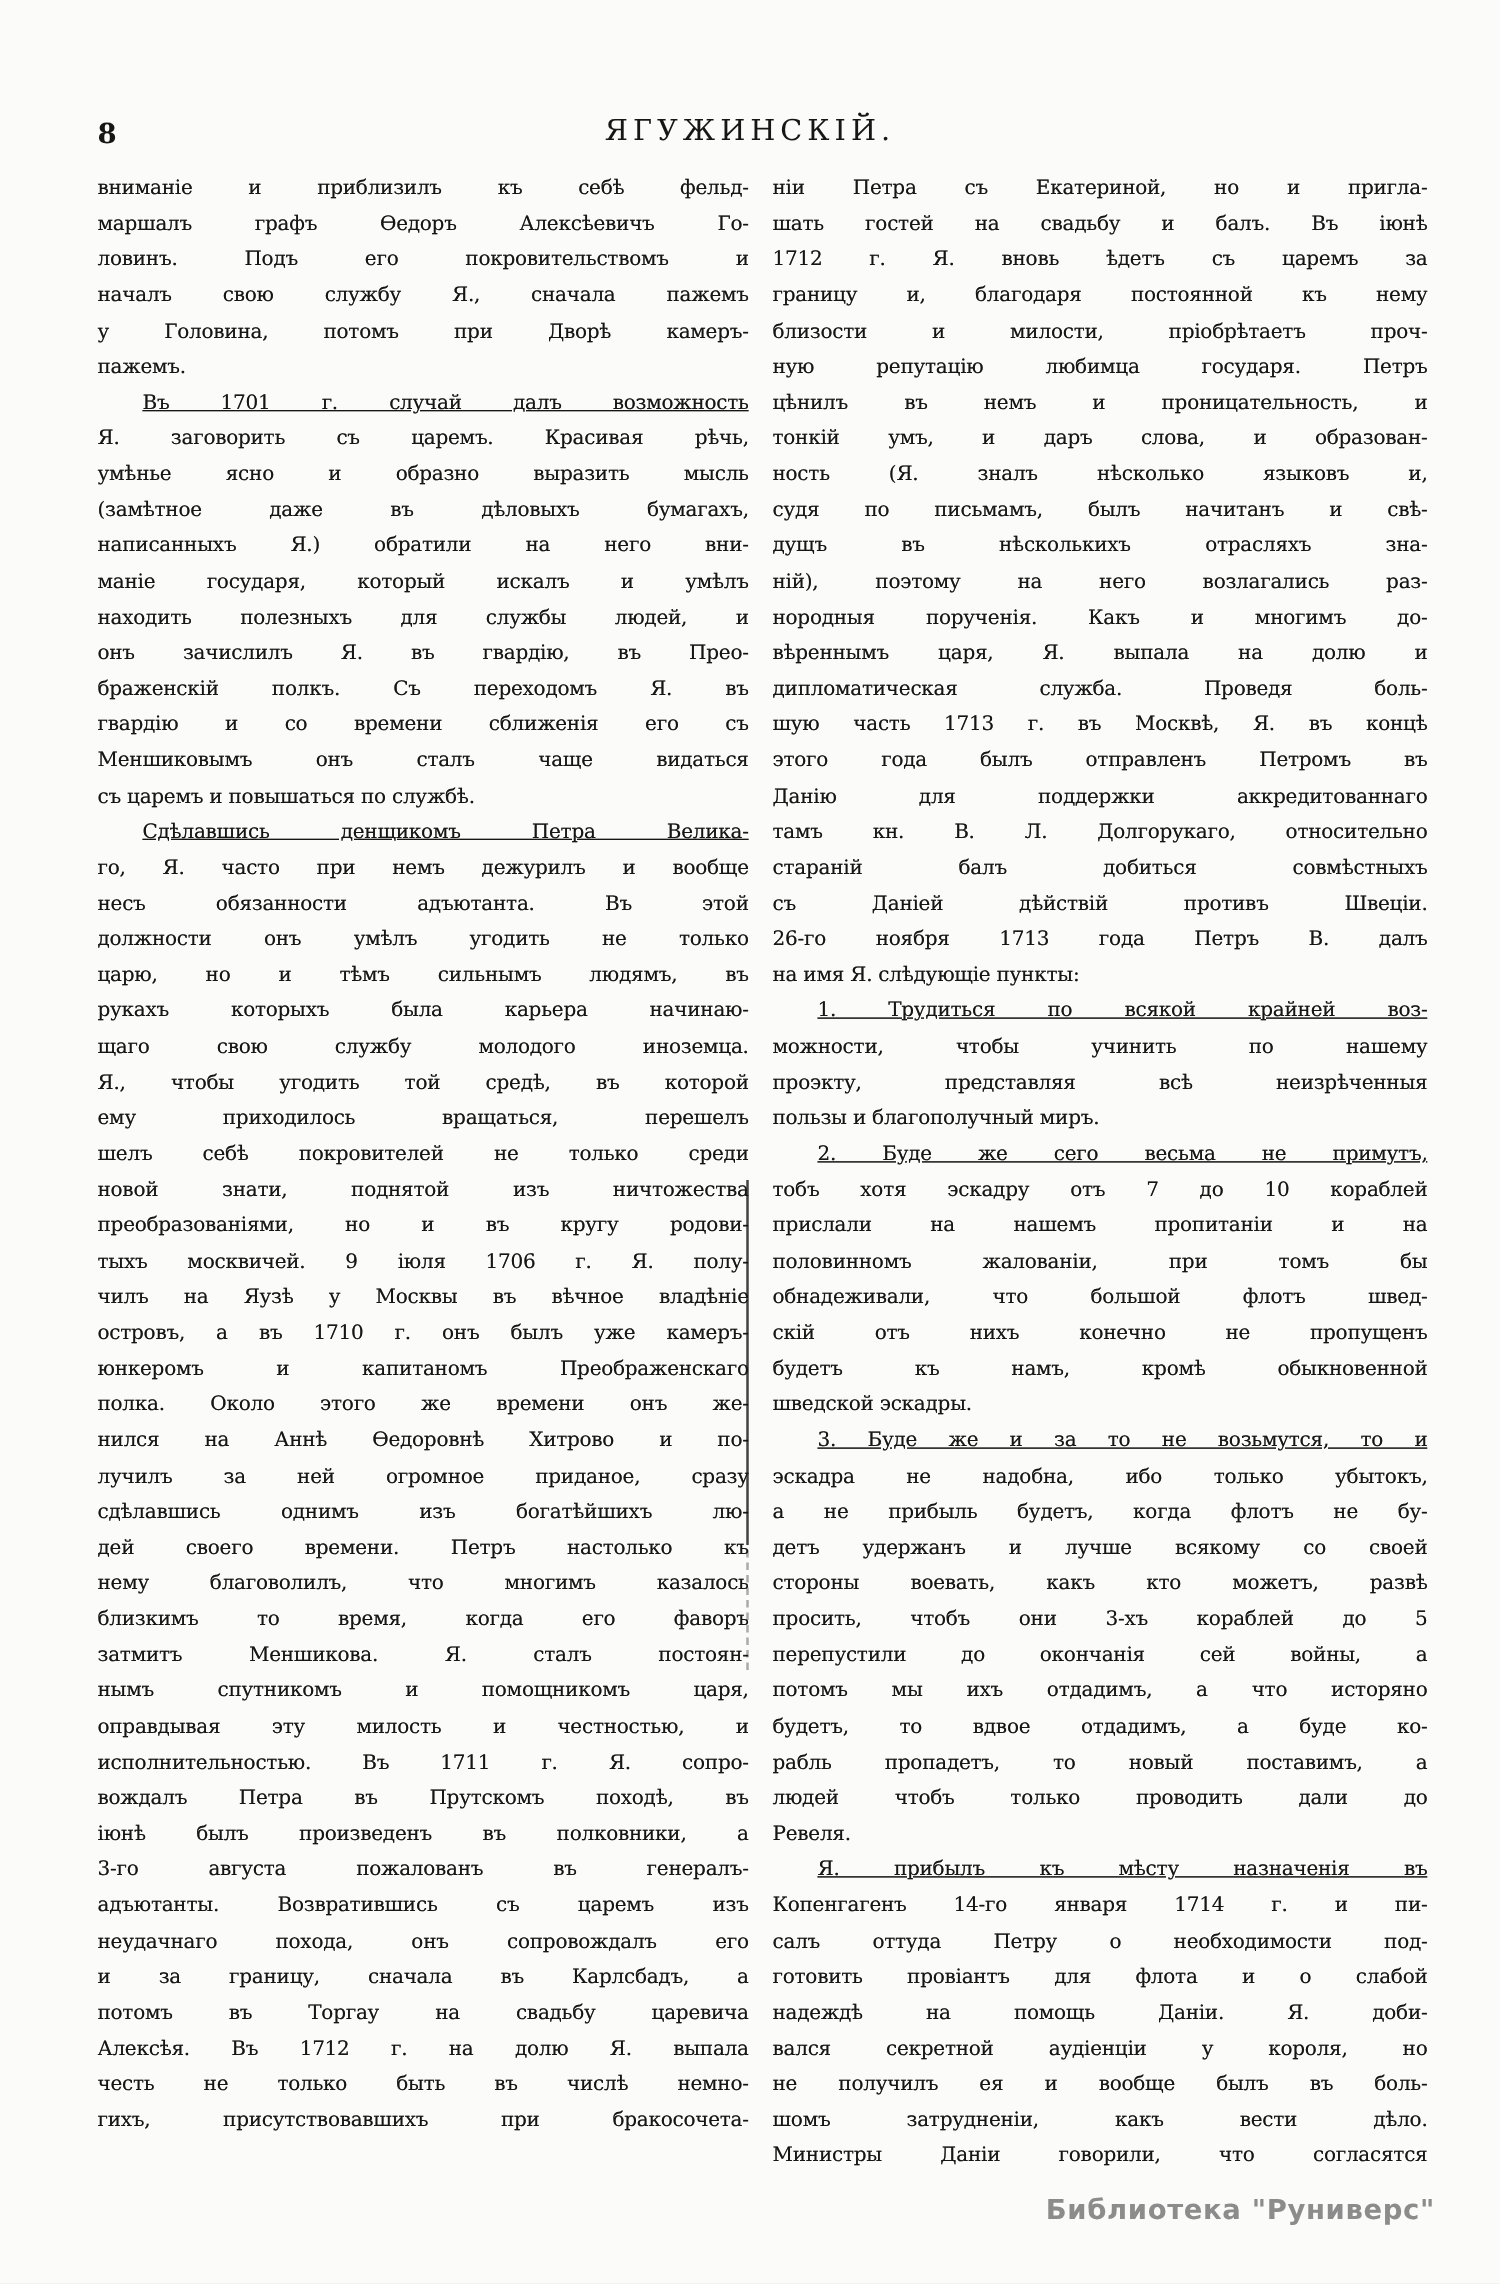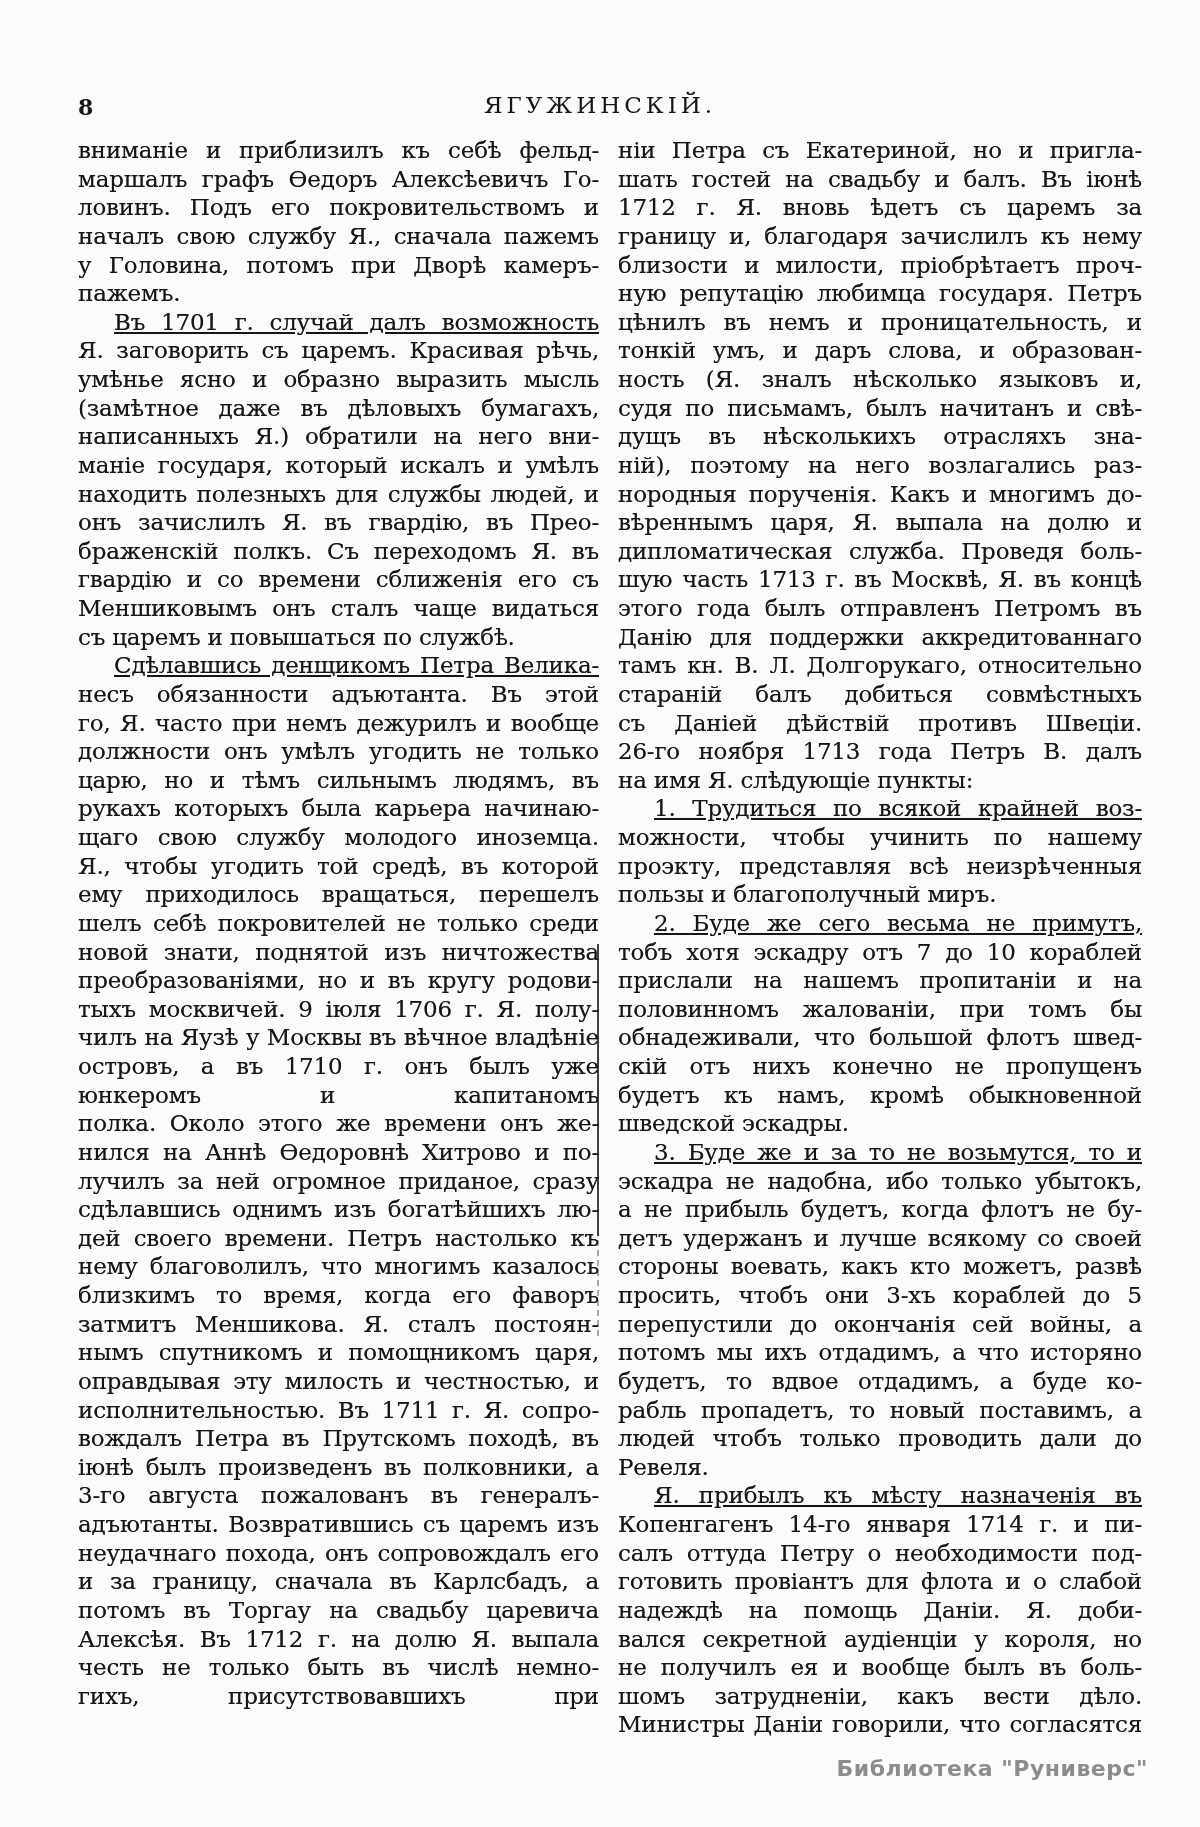--- a/index.html
+++ b/index.html
@@ -30,21 +30,21 @@
     top: 92px;
     width: 100%;
     text-align: center;
     font-size: 23px;
     font-weight: normal;
     letter-spacing: 4px;
   }
   .column {
     position: absolute;
     top: 136px;
-    font-size: 23px;
+    font-size: 16px;
     letter-spacing: -0.2px;
   }
   #column-left  { left: 78px;  width: 521px; }
   #column-right { left: 618px; width: 524px; }
   .line {
     height: 28.64px;
     line-height: 28.64px;
     text-align: justify;
     text-align-last: justify;
     overflow: hidden;
@@ -100,22 +100,22 @@
       <div class="line">(замѣтное даже въ дѣловыхъ бумагахъ,</div>
       <div class="line">написанныхъ Я.) обратили на него вни-</div>
       <div class="line">маніе государя, который искалъ и умѣлъ</div>
       <div class="line">находить полезныхъ для службы людей, и</div>
       <div class="line">онъ зачислилъ Я. въ гвардію, въ Прео-</div>
       <div class="line">браженскій полкъ. Съ переходомъ Я. въ</div>
       <div class="line">гвардію и со времени сближенія его съ</div>
       <div class="line">Меншиковымъ онъ сталъ чаще видаться</div>
       <div class="line para-end">съ царемъ и повышаться по службѣ.</div>
       <div class="line indent">Сдѣлавшись денщикомъ Петра Велика-</div>
+      <div class="line">го, Я. часто при немъ дежурилъ и вообще</div>
       <div class="line">несъ обязанности адъютанта. Въ этой</div>
-      <div class="line">го, Я. часто при немъ дежурилъ и вообще</div>
       <div class="line">должности онъ умѣлъ угодить не только</div>
       <div class="line">царю, но и тѣмъ сильнымъ людямъ, въ</div>
       <div class="line">рукахъ которыхъ была карьера начинаю-</div>
       <div class="line">щаго свою службу молодого иноземца.</div>
       <div class="line">Я., чтобы угодить той средѣ, въ которой</div>
       <div class="line">ему приходилось вращаться, перешелъ</div>
       <div class="line">шелъ себѣ покровителей не только среди</div>
       <div class="line">новой знати, поднятой изъ ничтожества</div>
       <div class="line">преобразованіями, но и въ кругу родови-</div>
       <div class="line">тыхъ москвичей. 9 іюля 1706 г. Я. полу-</div>
@@ -141,21 +141,21 @@
       <div class="line">и за границу, сначала въ Карлсбадъ, а</div>
       <div class="line">потомъ въ Торгау на свадьбу царевича</div>
       <div class="line">Алексѣя. Въ 1712 г. на долю Я. выпала</div>
       <div class="line">честь не только быть въ числѣ немно-</div>
       <div class="line">гихъ, присутствовавшихъ при бракосочета-</div>
     </div>
   <div id="column-right" class="column">
       <div class="line">ніи Петра съ Екатериной, но и пригла-</div>
       <div class="line">шать гостей на свадьбу и балъ. Въ іюнѣ</div>
       <div class="line">1712 г. Я. вновь ѣдетъ съ царемъ за</div>
-      <div class="line">границу и, благодаря зачислилъ къ нему</div>
+      <div class="line">границу и, благодаря постоянной къ нему</div>
       <div class="line">близости и милости, пріобрѣтаетъ проч-</div>
       <div class="line">ную репутацію любимца государя. Петръ</div>
       <div class="line">цѣнилъ въ немъ и проницательность, и</div>
       <div class="line">тонкій умъ, и даръ слова, и образован-</div>
       <div class="line">ность (Я. зналъ нѣсколько языковъ и,</div>
       <div class="line">судя по письмамъ, былъ начитанъ и свѣ-</div>
       <div class="line">дущъ въ нѣсколькихъ отрасляхъ зна-</div>
       <div class="line">ній), поэтому на него возлагались раз-</div>
       <div class="line">нородныя порученія. Какъ и многимъ до-</div>
       <div class="line">вѣреннымъ царя, Я. выпала на долю и</div>

